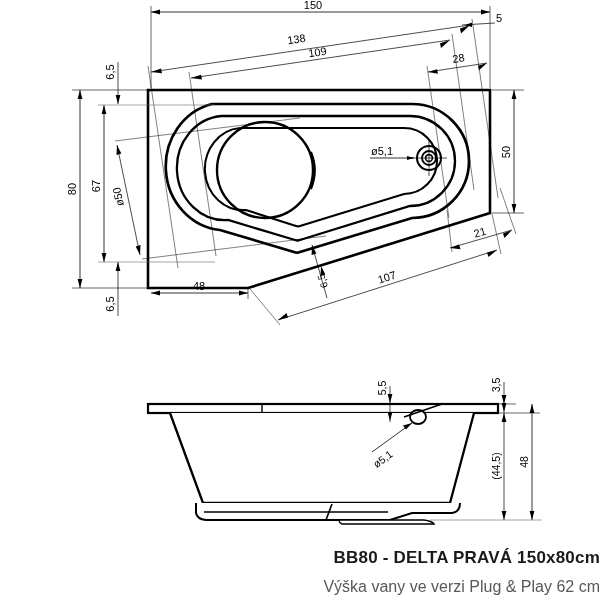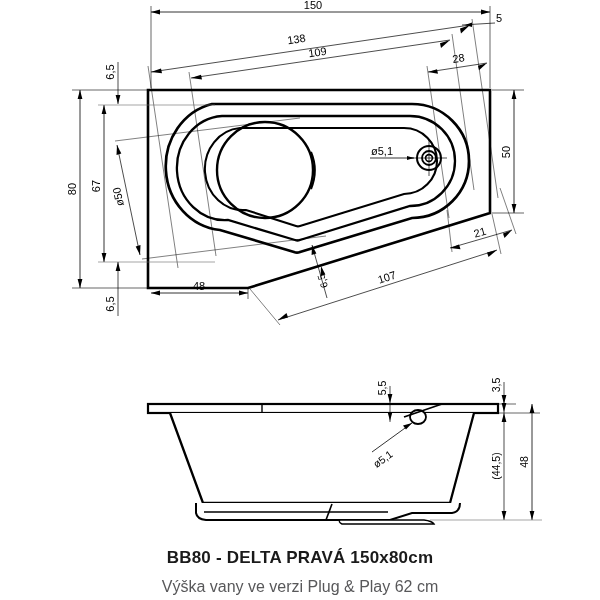--- a/index.html
+++ b/index.html
@@ -23,21 +23,21 @@
   #drawing {
     position: absolute;
     left: 0;
     top: 0;
   }
   .caption-block {
     position: absolute;
     left: 0;
     top: 548px;
     width: 600px;
-    text-align: center;
+    text-align: right;
   }
   .caption-title {
     font-size: 17px;
     font-weight: bold;
     letter-spacing: 0.2px;
     color: #1a1a1a;
     line-height: 20px;
     white-space: nowrap;
   }
   .caption-sub {

